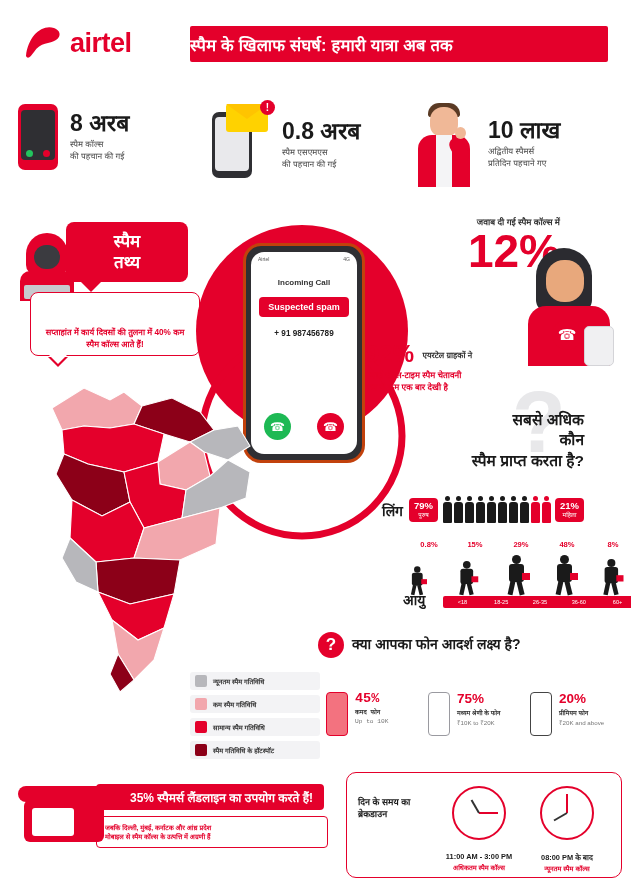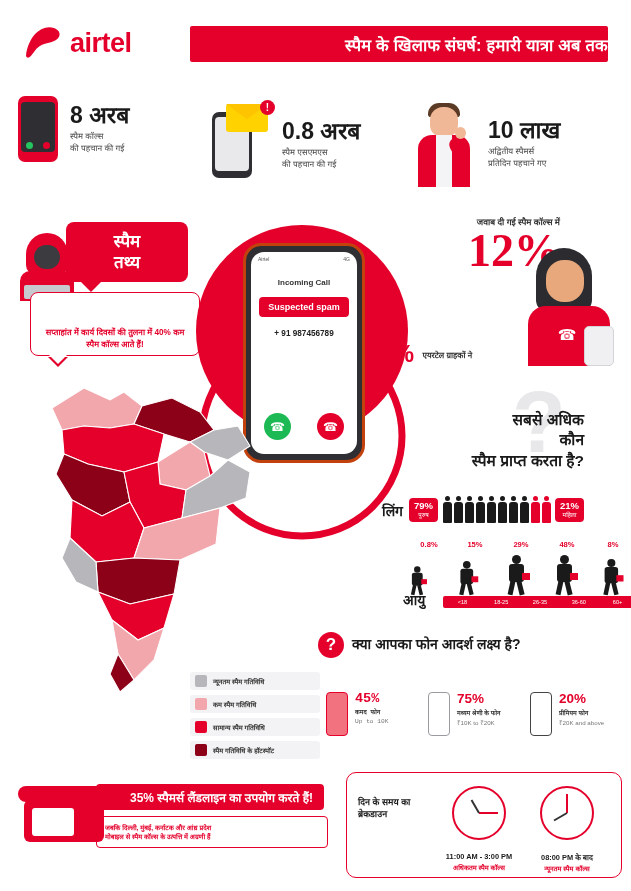--- a/index.html
+++ b/index.html
@@ -13,31 +13,31 @@
   }
   .page { position: relative; width: 564px; height: 891px; border-radius: 25px; }
 
   
   .header { position: absolute; top: 0; left: 0; width: 631px; height: 82px; }
   .logo-wrap { position: absolute; left: 22px; top: 22px; display: flex; align-items: center; gap: 6px; }
   .logo-mark { width: 42px; height: 42px; position: relative; }
   .logo-text { font-size: 27px; font-weight: bold; color: #e4002b; letter-spacing: -0.5px; }
   .title-banner {
     position: absolute; left: 190px; top: 26px; width: 418px; height: 36px;
-    background: #e4002b; display: flex; align-items: center; justify-content: flex-end;
+    background: #e4002b; display: flex; align-items: center; justify-content: flex-start;
     border-radius: 2px;
   }
   .title-banner span { color: #fff; font-size: 16.5px; font-weight: bold; letter-spacing: 0.2px; }
 
   
   .stat-card { position: absolute; display: flex; align-items: center; }
   .stat-card .num { font-size: 23px; font-weight: bold; color: #1a1a1a; line-height: 1; }
   .stat-card .cap { font-size: 8.4px; color: #4a4a4a; line-height: 1.35; margin-top: 4px; }
 
-  #stat1 { left: 18px; top: 84px; width: 180px; height: 90px; }
+  #stat1 { left: 18px; top: 92px; width: 180px; height: 90px; }
   #stat2 { left: 212px; top: 100px; width: 180px; height: 90px; }
   #stat3 { left: 408px; top: 96px; width: 210px; height: 96px; }
 
   
   .phone-ico { width: 40px; height: 66px; background: #e4002b; border-radius: 7px; position: relative; flex: none; }
   .phone-ico .scr { position: absolute; left: 3px; top: 6px; right: 3px; bottom: 10px; background: #2f2f33; border-radius: 4px; }
   .phone-ico .dot-g { position: absolute; left: 8px; bottom: 13px; width: 7px; height: 7px; border-radius: 50%; background: #22c55e; }
   .phone-ico .dot-r { position: absolute; right: 8px; bottom: 13px; width: 7px; height: 7px; border-radius: 50%; background: #e4002b; }
 
   
@@ -98,21 +98,21 @@
 
   
   .callout92 { position: absolute; left: 366px; top: 340px; width: 182px; }
   .callout92 .pct { font-size: 24px; font-weight: bold; color: #e4002b; }
   .callout92 .t1 { font-size: 8px; color: #333; display: inline-block; margin-left: 4px; vertical-align: 4px; font-weight: bold; }
   .callout92 .t2 { font-size: 8.4px; color: #e4002b; font-weight: bold; line-height: 1.45; margin-top: 1px; }
 
   
   .sec12 { position: absolute; left: 380px; top: 216px; width: 180px; }
   .sec12 .lead { font-size: 8.6px; color: #333; font-weight: bold; text-align: right; }
-  .sec12 .big { font-size: 46px; font-weight: bold; color: #e4002b; line-height: 1; text-align: right; font-family: Liberation Serif, serif; }
+  .sec12 .big { font-size: 46px; font-weight: bold; color: #e4002b; line-height: 1; text-align: right; }
 
   .woman { position: absolute; left: 522px; top: 248px; width: 100px; height: 118px; }
   .w-hair { position: absolute; left: 14px; top: 0; width: 56px; height: 64px; background: #2b2b30; border-radius: 28px 28px 12px 12px; }
   .w-face { position: absolute; left: 24px; top: 12px; width: 38px; height: 42px; background: #e8a87c; border-radius: 18px; }
   .w-body { position: absolute; left: 6px; top: 58px; width: 82px; height: 60px; background: #e4002b; border-radius: 18px 18px 0 0; }
   .w-phone-hand { position: absolute; left: 62px; top: 78px; width: 30px; height: 40px; background: #f0f0f2; border-radius: 5px; border: 1px solid #d4d4d8; }
   .w-callbadge { position: absolute; left: 30px; top: 72px; width: 30px; height: 30px; border-radius: 50%; background: #e4002b; color: #fff; display: flex; align-items: center; justify-content: center; font-size: 15px; }
 
   
   .qmark-big { position: absolute; left: 512px; top: 378px; font-size: 88px; color: #e8e8ea; font-weight: bold; line-height: 1; }
@@ -294,20 +294,22 @@
         <div class="bp-btn bp-decline">☎</div>
       </div>
     </div>
   </div>
 
   <div class="callout92">
     <div>
       <span class="pct">92%</span>
       <span class="t1">एयरटेल ग्राहकों ने</span>
     </div>
+    <div class="t2" style="white-space:pre-line">हमारी रीयल-टाइम स्पैम चेतावनी
+कम से कम एक बार देखी है</div>
   </div>
 
   <div class="sec12">
     <div class="lead">जवाब दी गई स्पैम कॉल्स में</div>
     <div class="big">12%</div>
   </div>
   <div style="position:absolute;left:556px;top:286px;font-size:11px;font-weight:bold;color:#333">कमी</div>
 
   <div class="woman">
     <div class="w-hair"></div>

